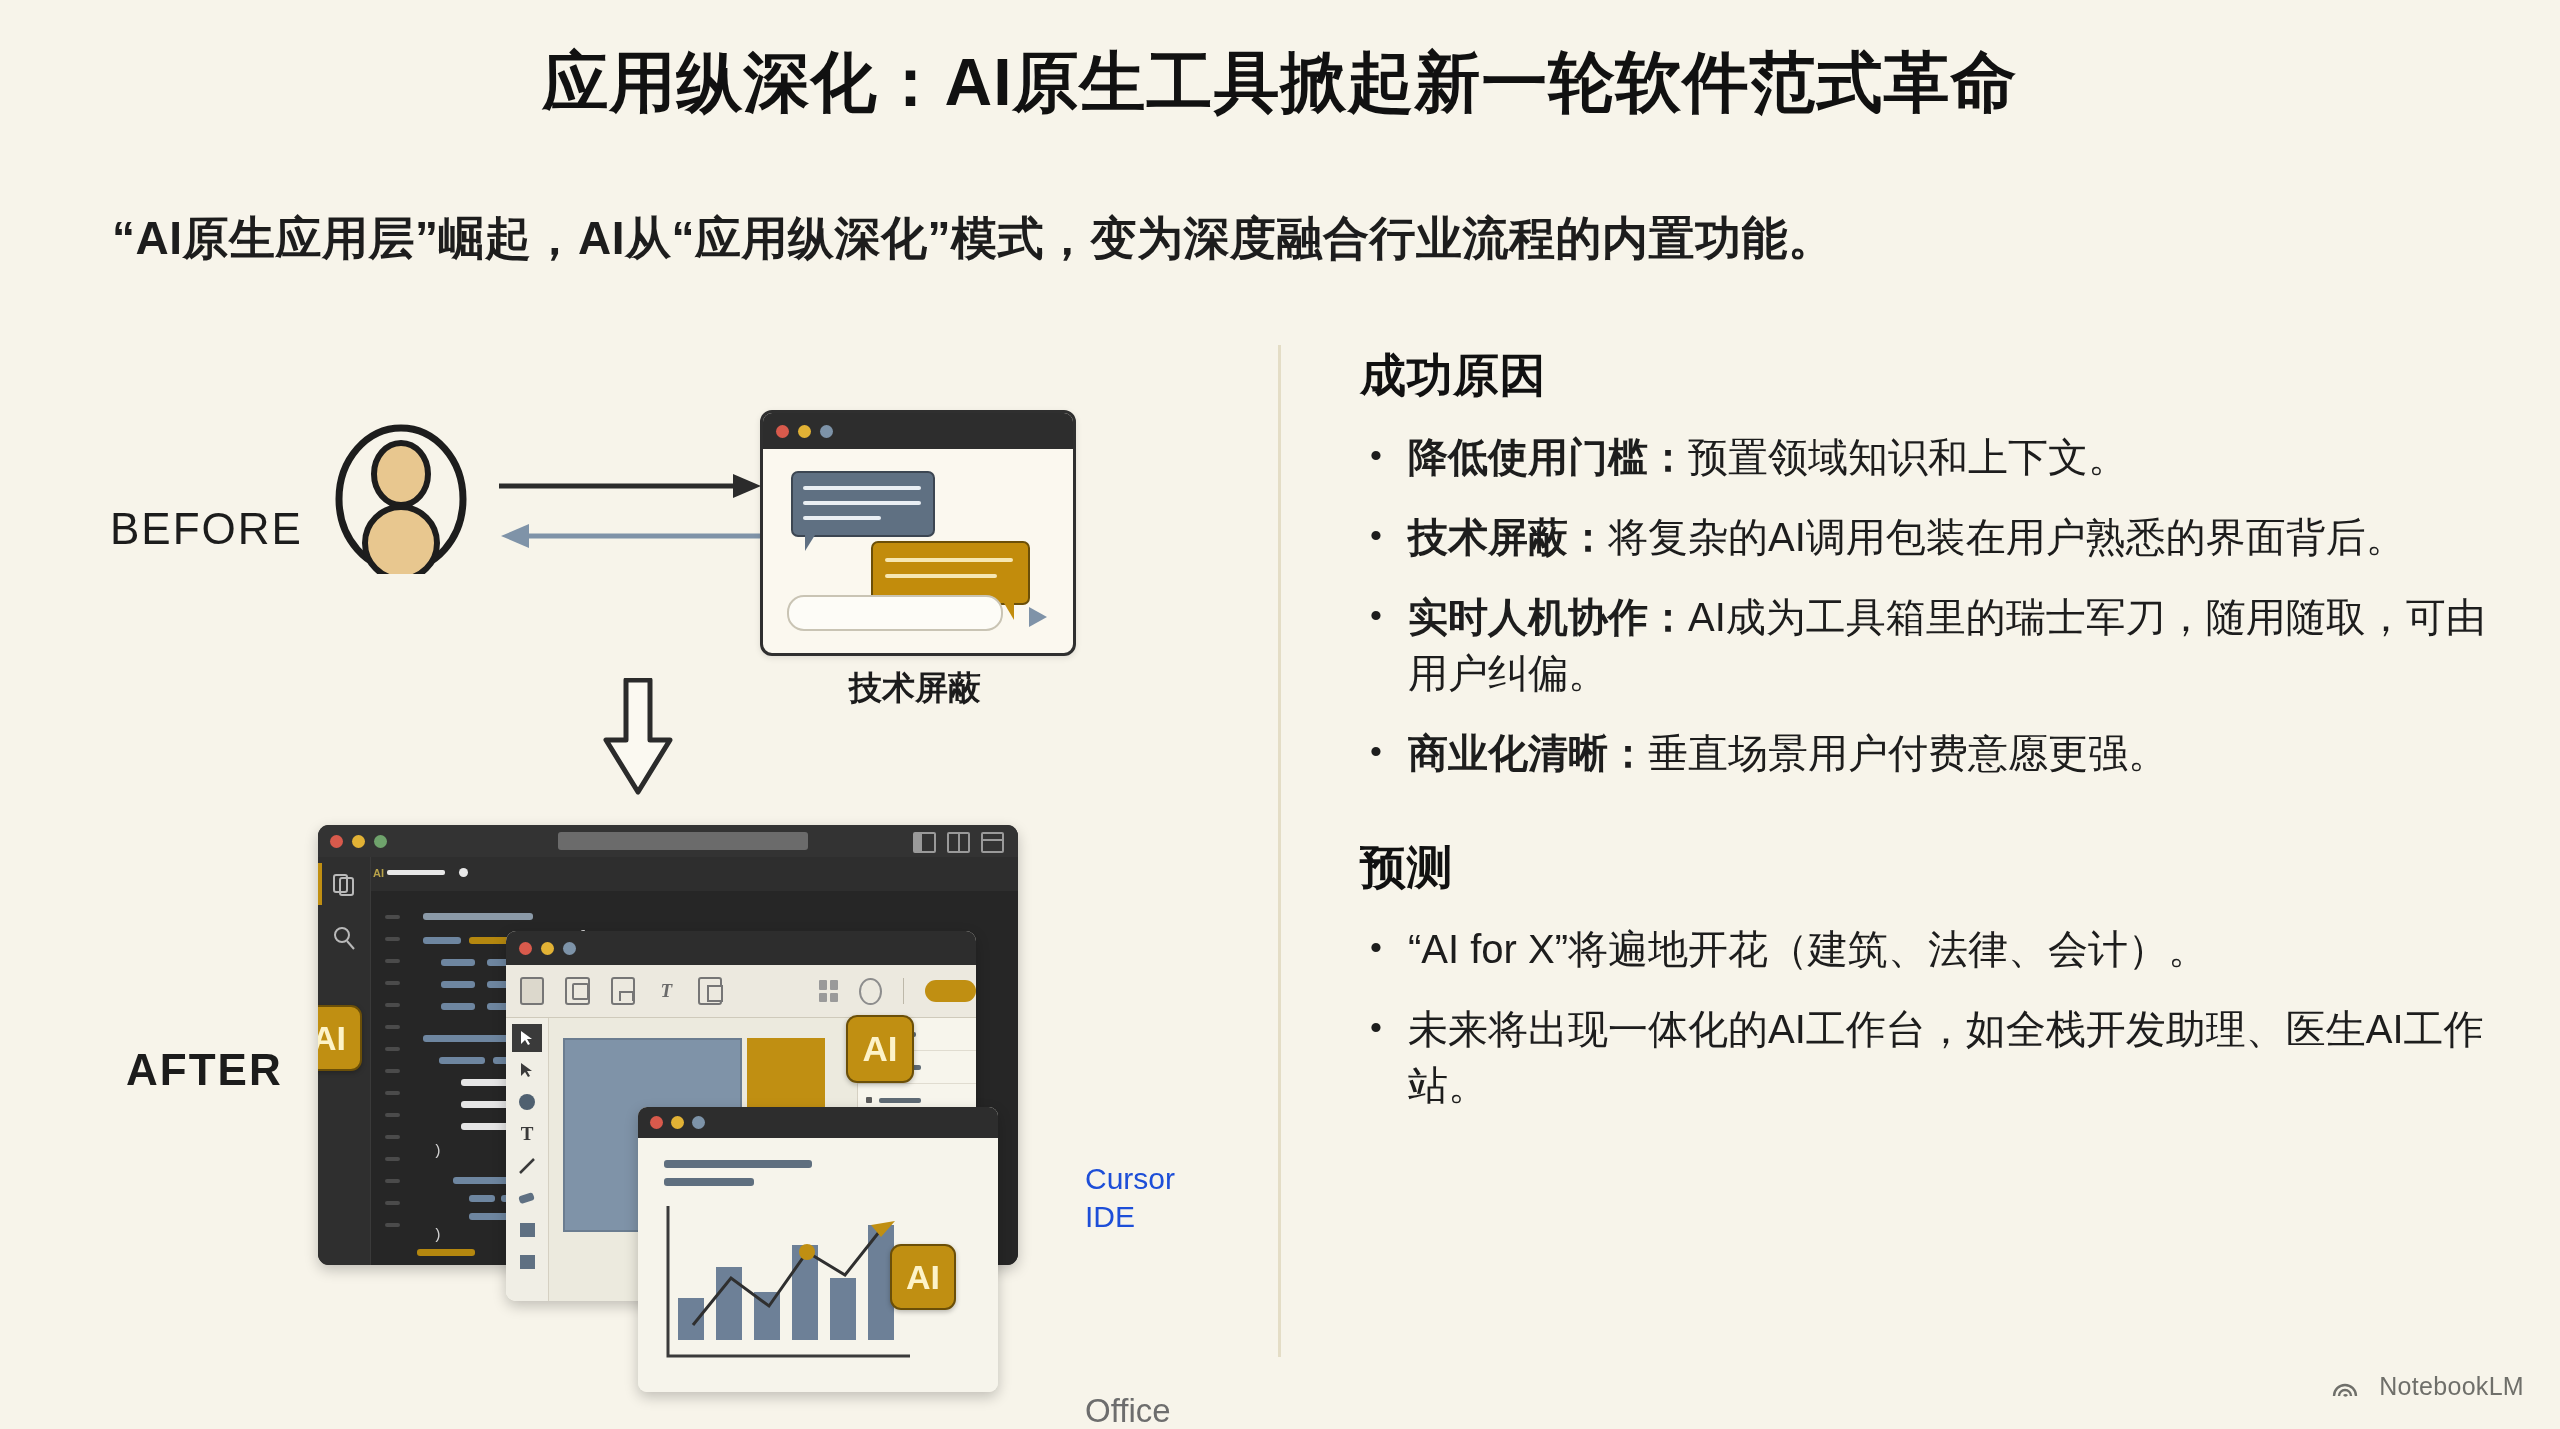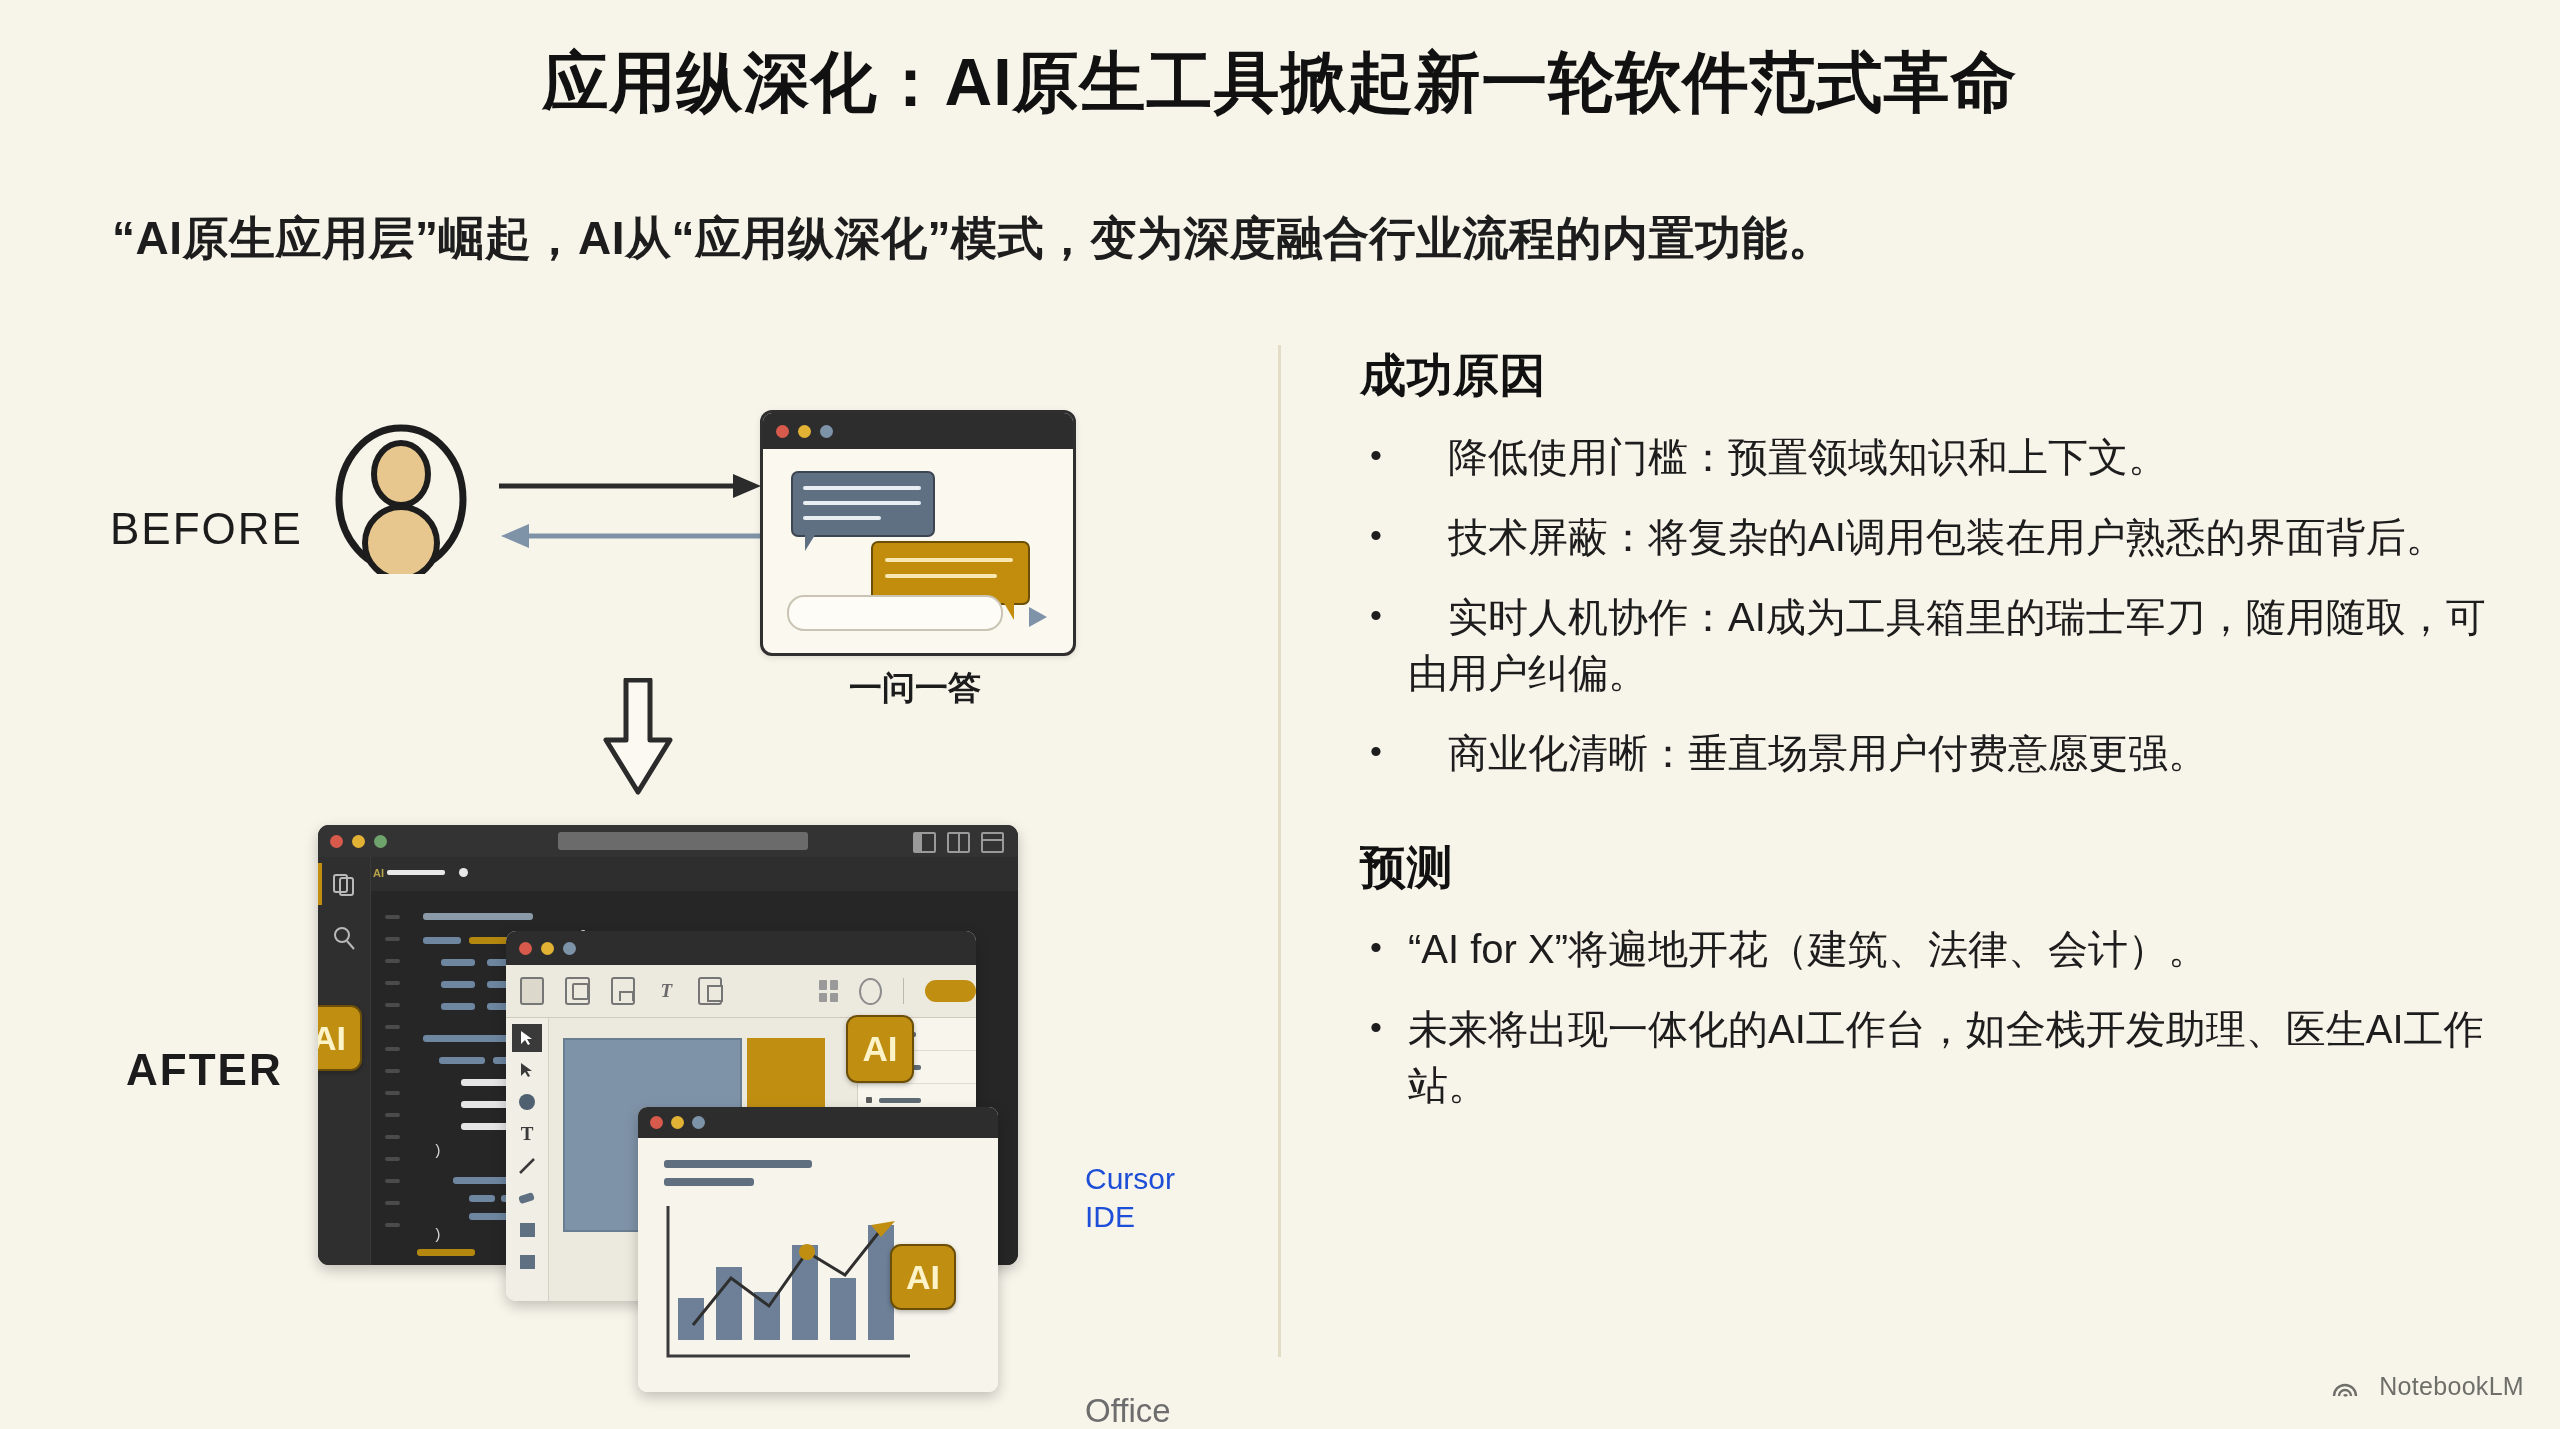--- a/index.html
+++ b/index.html
@@ -174,21 +174,21 @@
   .sec-h{font-size:46px;font-weight:bold;color:#111;margin:0 0 22px 0;letter-spacing:.5px;}
   .sec-h.second{margin-top:56px;}
   ul.bul{list-style:none;margin:0;padding:0;}
   ul.bul li{
     position:relative;padding-left:48px;margin-bottom:24px;
     font-size:40px;line-height:56px;color:#1d1d1d;
   }
   ul.bul li:before{
     content:"•";position:absolute;left:10px;top:-2px;font-size:34px;color:#1d1d1d;
   }
-  .bl{font-weight:normal;margin-left:40px;}
+  .bl{font-weight:bold;}
 
   
   .wm{
     position:absolute;right:36px;bottom:28px;display:flex;align-items:center;gap:20px;
     color:#6f6f6a;font-size:25px;letter-spacing:.3px;
   }
 </style>
 </head>
 <body>
 
@@ -232,21 +232,21 @@
         <div class="bub-gold">
           <span class="bline-g" style="top:15px;width:128px;"></span>
           <span class="bline-g" style="top:31px;width:112px;"></span>
         </div>
         <div class="chatinput"></div>
         <svg class="sendarrow" width="22" height="24" viewBox="0 0 22 24">
           <polygon points="2,2 20,12 2,22" fill="#7f93a8"></polygon>
         </svg>
       </div>
     </div>
-    <div class="cap-chat">一问一答</div>
+    <div class="cap-chat">技术屏蔽</div>
 
     <svg class="downarrow" width="76" height="118" viewBox="0 0 76 118">
       <polygon points="26,2 50,2 50,62 70,62 38,114 6,62 26,62" fill="#fbf9f1" stroke="#2b2b2b" stroke-width="5" stroke-linejoin="round"></polygon>
     </svg>
 
     <div class="stack">
 
       <div class="ide">
         <div class="ide-bar">
           <span class="dot d-r"></span>

